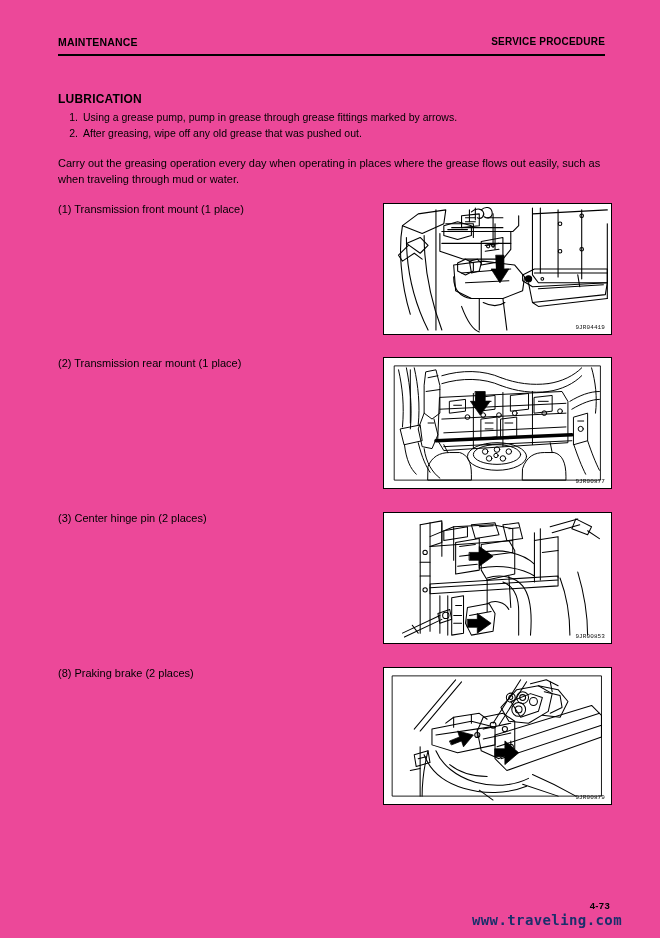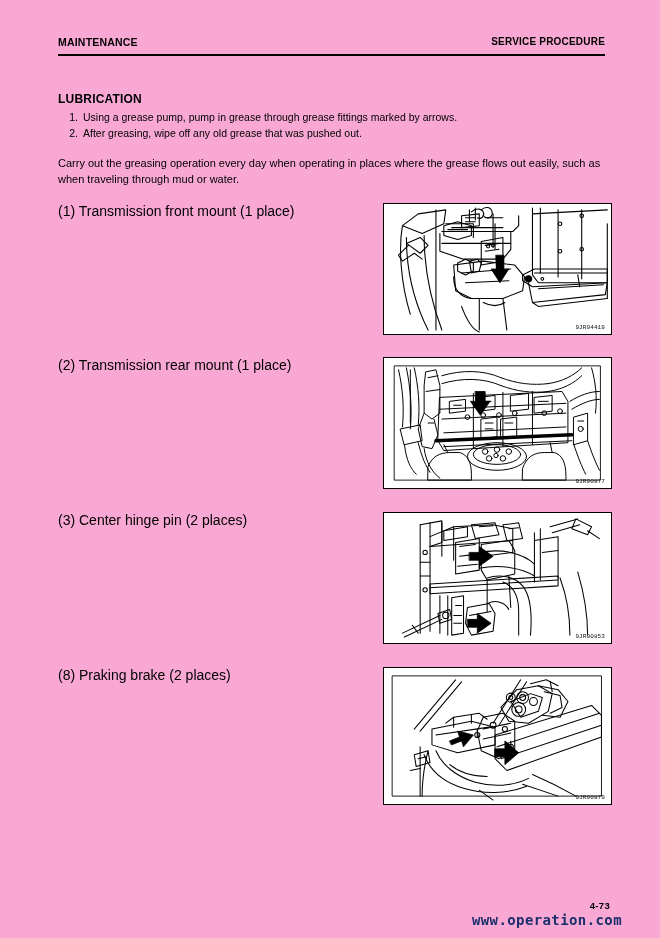--- a/index.html
+++ b/index.html
@@ -22,21 +22,21 @@
     top: 0; left: 0; right: 0;
     height: 3px;
     background: #d8d8d8;
   }
 
   .page {
     position: absolute;
     top: 0; left: 0;
     width: 660px;
     height: 938px;
-    background: #f9a8d4;
+    background: #ec4899;
     text-decoration: underline;
   }
 
   
   .header {
     position: absolute;
     left: 58px;
     top: 36px;
     width: 547px;
     height: 24px;
@@ -106,21 +106,21 @@
     font-size: 11px;
     line-height: 16px;
   }
 
   
   .fig-row { position: absolute; left: 0; width: 660px; }
   .fig-row .caption {
     position: absolute;
     left: 58px;
     top: 0;
-    font-size: 14px;
+    font-size: 11px;
     white-space: nowrap;
   }
   .fig-box {
     position: absolute;
     left: 383px;
     top: 0;
     width: 229px;
     height: 132px;
     border: 1px solid #000000;
     background: #ffffff;
@@ -512,15 +512,15 @@
           <circle cx="128" cy="80" r="2.6"></circle>
           <path d="M94,62 L94,70"></path>
           <path d="M128,74 L128,84"></path>
         </g>
       </svg>
       <div class="fig-code">9JR00879</div>
     </div>
   </div>
 
   <div class="page-number">4-73</div>
-  <div class="watermark">www.operation.com</div>
+  <div class="watermark">www.traveling.com</div>
 
 </div>
 
 </body></html>

